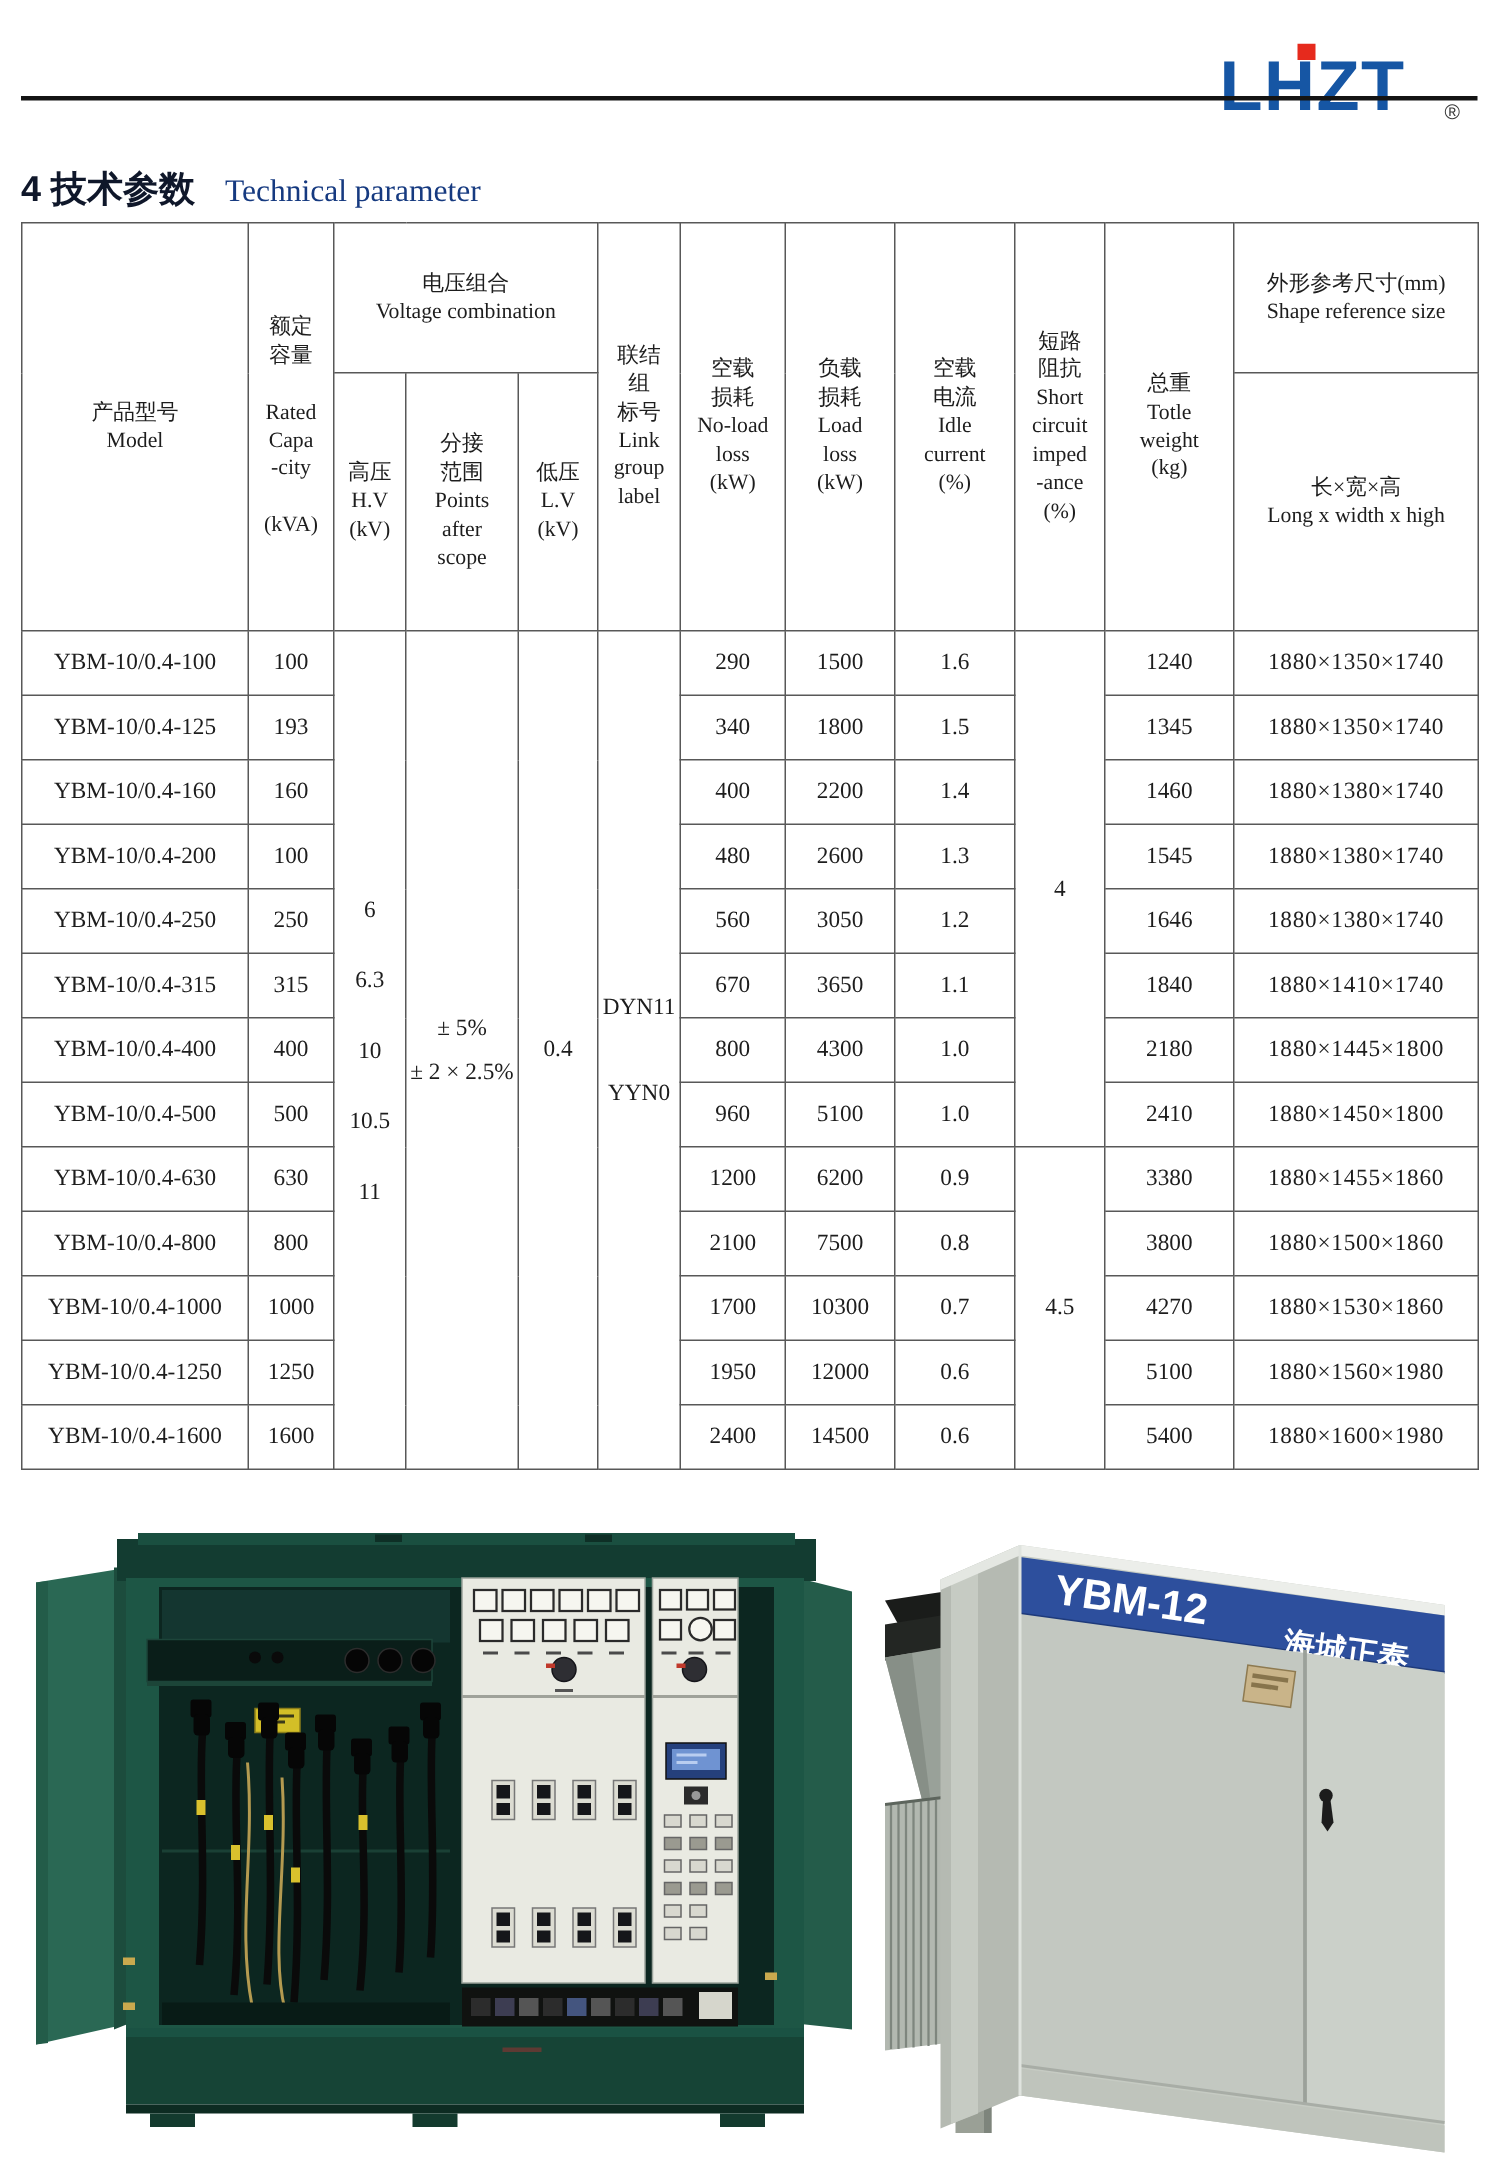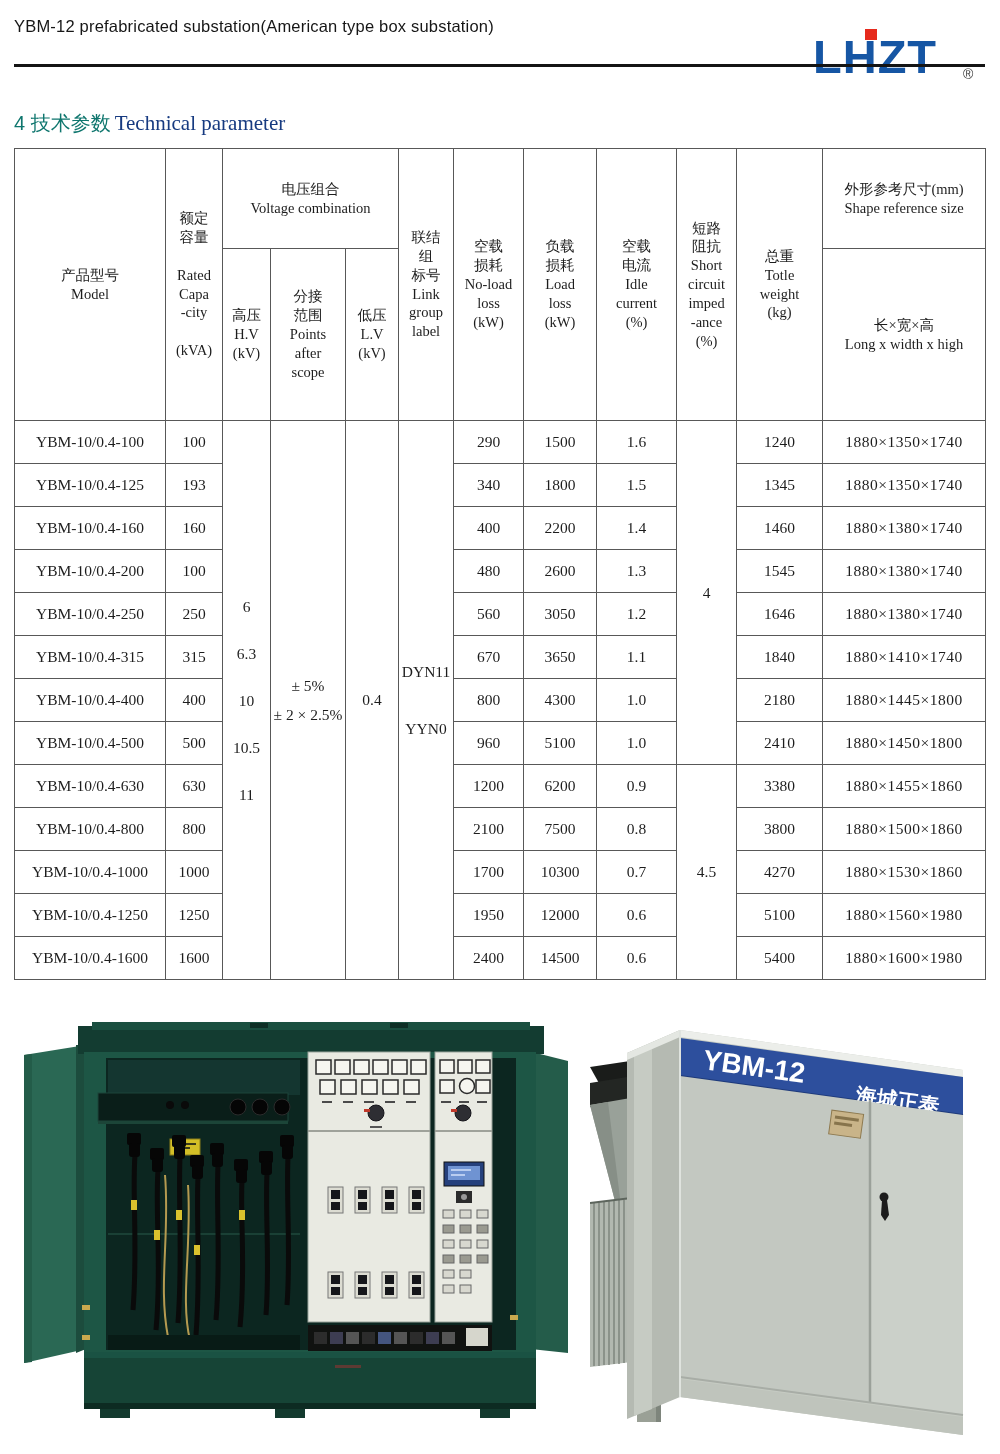--- a/index.html
+++ b/index.html
@@ -5,42 +5,41 @@
   html,body{margin:0;padding:0;background:#ffffff;}
   body{width:1000px;height:1454px;position:relative;font-family:"Liberation Serif","DejaVu Serif",serif;color:#222;}
   .abs{position:absolute;}
   
   .doc-titles{left:14px;top:16px;line-height:1.28;}
   .doc-title{font-family:"Liberation Sans","DejaVu Sans",sans-serif;font-size:16.5px;color:#161616;letter-spacing:.2px;white-space:nowrap;}
   .logo-box{right:15px;top:29px;width:172px;height:52px;}
   .head-rule{left:14px;top:64px;width:971px;height:3px;background:#141414;}
   
   .section-heading{left:14px;top:110px;white-space:nowrap;}
-  .sec-zh{font-family:"Liberation Sans","DejaVu Sans",sans-serif;font-weight:normal;font-size:20px;color:#0f766e;}
-  .sec-en{font-family:"Liberation Serif","DejaVu Serif",serif;font-size:21px;color:#163a80;margin-left:0;}
+  .sec-zh{font-family:"Liberation Sans","DejaVu Sans",sans-serif;font-weight:bold;font-size:24px;color:#0f172a;}
+  .sec-en{font-family:"Liberation Serif","DejaVu Serif",serif;font-size:21px;color:#163a80;margin-left:16px;}
   
   table.spec{left:14px;top:148px;position:absolute;border-collapse:collapse;table-layout:fixed;width:971px;}
   table.spec th,table.spec td{border:1px solid #585858;padding:0;text-align:center;vertical-align:middle;font-weight:normal;}
   table.spec th{font-size:14.5px;line-height:1.3;white-space:pre-line;color:#1d1d1d;margin-top:20px;}
   table.spec td{font-size:15.5px;color:#1d1d1d;}
   tr.hrow1{height:100px;} tr.hrow2{height:172px;} tr.brow{height:43px;}
   td.pre{white-space:pre-line;line-height:1.9;}
   .hv-stack{display:flex;flex-direction:column;justify-content:center;height:100%;}
   .hv-stack span{line-height:47px;font-size:15.5px;}
   .link-stack{display:flex;flex-direction:column;justify-content:center;gap:39px;height:100%;}
   .size-cell{font-size:15px;letter-spacing:.5px;}
   
   .photo{overflow:hidden;}
   figure{margin:0;}
 </style>
 </head>
 <body>
 
 <div class="abs doc-titles">
-  <div class="doc-title">YBM-12 prefabricated substation(American type box substation)</div>
 </div>
 
 <div class="abs logo-box">
   <svg width="172" height="52" viewBox="0 0 172 52">
     <text x="0" y="44" font-family="Liberation Sans, sans-serif" font-weight="bold" font-size="47" letter-spacing="1" fill="#1656a4">LHZT</text>
     <rect x="52" y="0" width="12" height="11" fill="#e62a1d"></rect>
     <text x="150" y="50" font-family="Liberation Sans, sans-serif" font-size="14" fill="#3a3a3a">®</text>
   </svg>
 </div>
 

